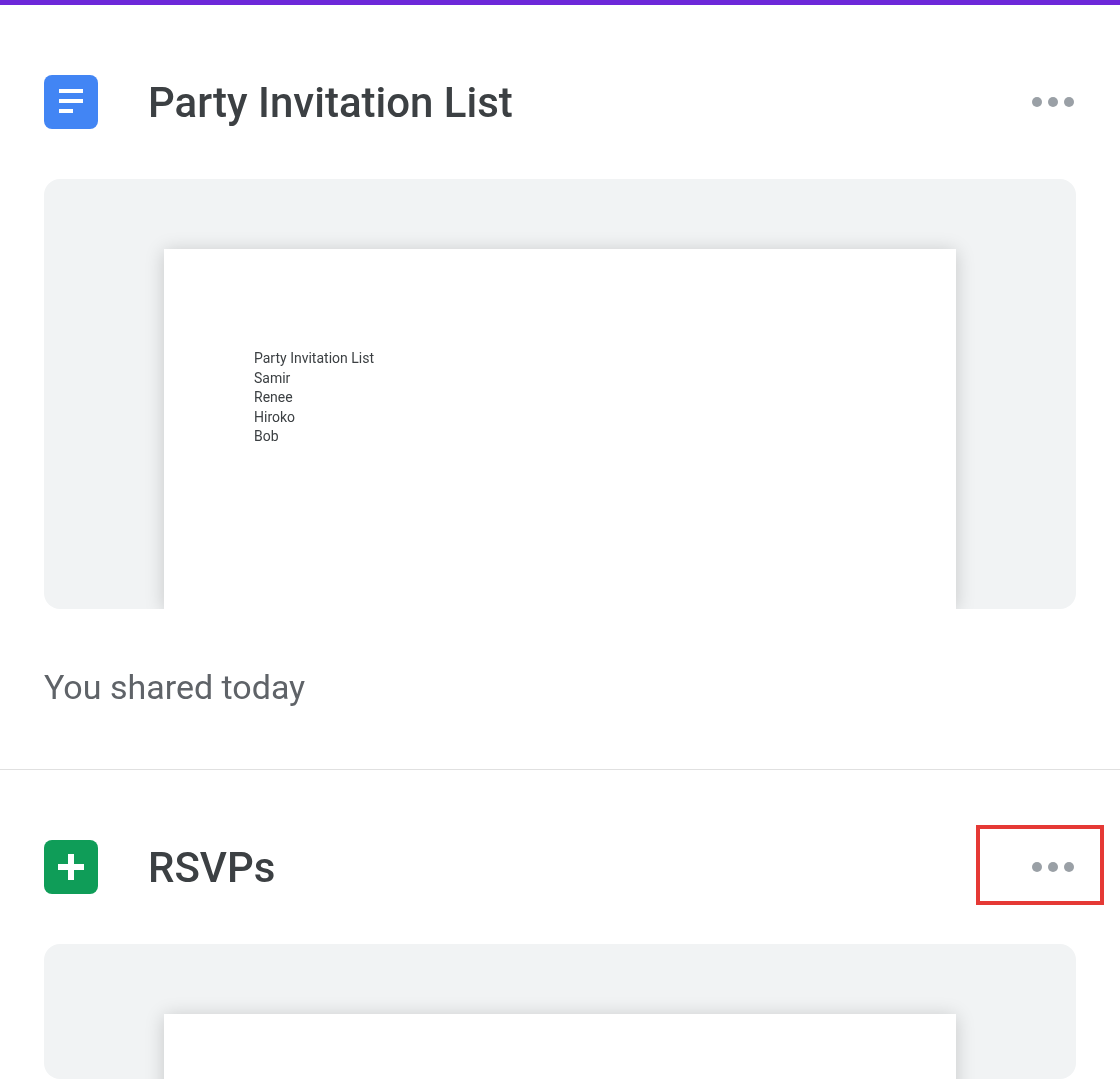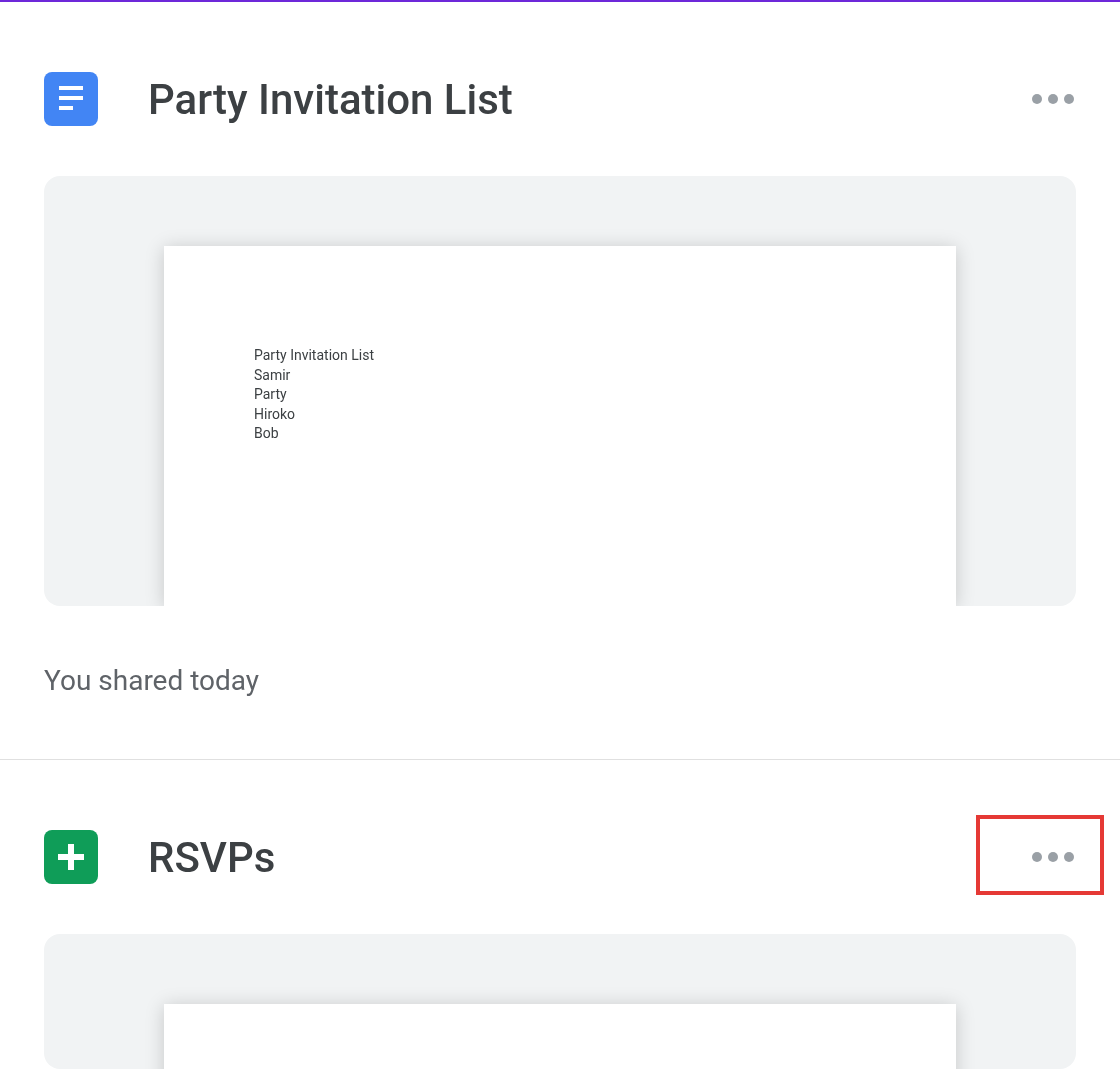--- a/index.html
+++ b/index.html
@@ -9,21 +9,21 @@
     }
     body {
       font-family: -apple-system, BlinkMacSystemFont, "Segoe UI", Roboto, Arial, sans-serif;
       background: #ffffff;
       width: 1120px;
       height: 1085px;
       overflow: hidden;
     }
     .container {
       width: 100%;
-      border-top: 2px solid #6d28d9;
+      border-top: 5px solid #6d28d9;
     }
     .item {
       padding: 0 44px;
     }
     .item-header {
       display: flex;
       align-items: center;
       padding-top: 70px;
       padding-bottom: 50px;
       position: relative;
@@ -84,21 +84,21 @@
     }
     .document-content {
       font-size: 14px;
       color: #3c4043;
       line-height: 1.4;
     }
     .document-content div {
       margin-bottom: 0;
     }
     .item-footer {
-      font-size: 28px;
+      font-size: 34px;
       color: #5f6368;
       padding: 58px 0 62px 0;
     }
     .divider {
       border-top: 1px solid #e0e0e0;
     }
     .highlight-box {
       position: absolute;
       right: -28px;
       top: 55px;
@@ -126,21 +126,21 @@
         <span class="dot"></span>
         <span class="dot"></span>
         <span class="dot"></span>
       </button>
     </div>
     <div class="preview-container">
       <div class="document-preview">
         <div class="document-content">
           <div>Party Invitation List</div>
           <div>Samir</div>
-          <div>Party</div>
+          <div>Renee</div>
           <div>Hiroko</div>
           <div>Bob</div>
         </div>
       </div>
     </div>
     <div class="item-footer">You shared today</div>
   </div>
 
   <div class="divider"></div>
 

